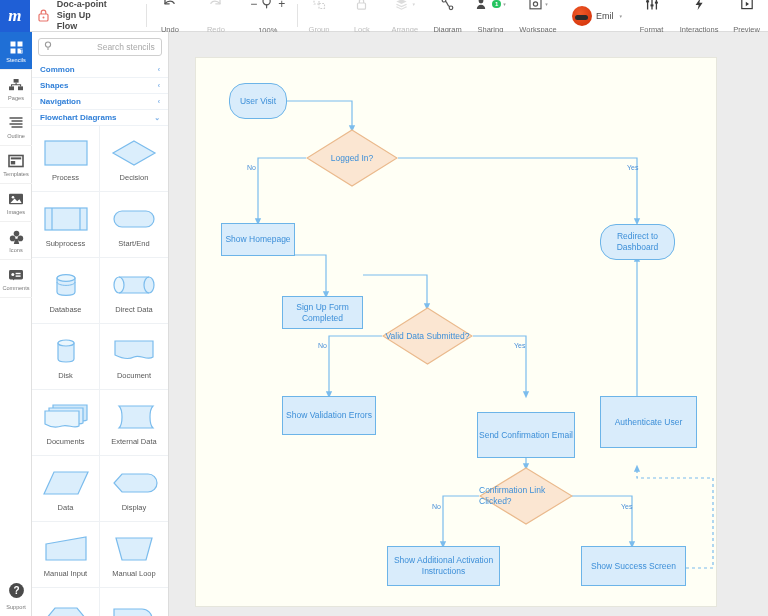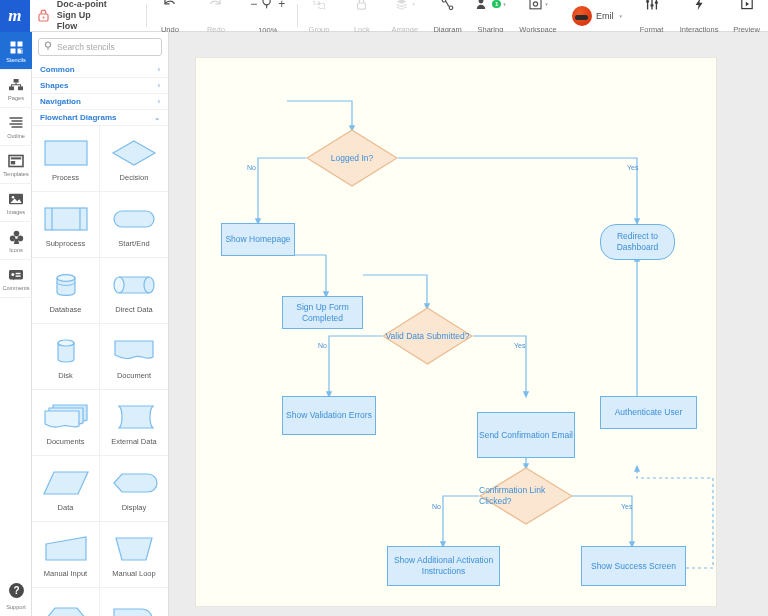--- a/index.html
+++ b/index.html
@@ -90,21 +90,21 @@
     background: #ffffff; border-right: 1px solid #dcdcdc; overflow: hidden;
   }
   .search-wrap { padding: 6px; }
   .search-box {
     display: flex; align-items: center; gap: 4px; height: 18px;
     border: 1px solid #cfcfcf; border-radius: 3px; padding: 0 5px; background: #fff;
   }
   .search-box .s-ico { color: #9a9a9a; font-size: 9px; }
   .search-box input {
     border: 0; outline: 0; font-size: 8.5px; color: #555; width: 100%;
-    font-family: "Liberation Sans", sans-serif; background: transparent;
+    font-family: "Liberation Sans", sans-serif; background: transparent; margin-left: 40px;
   }
   .search-box input::placeholder { color: #a8a8a8; }
 
   .cat {
     display: flex; align-items: center; justify-content: space-between;
     padding: 3px 8px; font-size: 8px; font-weight: bold; color: #2f7fd8;
     border-bottom: 1px solid #eef2f6; cursor: pointer;
   }
   .cat .chev { font-size: 7px; color: #7fb2e8; }
 
@@ -602,20 +602,23 @@
           <path d="M283 438 H247 V487" marker-end="url(#ah)"></path>
 
           <path d="M376 438 H436 V487" marker-end="url(#ah)"></path>
 
           <path d="M441 371 V200" marker-end="url(#ahu)"></path>
 
           <path d="M490 510 H517 V420 H441 V410" stroke-dasharray="3 3" marker-end="url(#ahu)"></path>
         </g>
       </svg>
 
+      <div class="node term" style="left:33px; top:25px; width:58px; height:36px;">
+        <span>User Visit</span>
+      </div>
 
       <div class="diamond-wrap" style="left:110px; top:71px; width:92px; height:58px;">
         <svg class="diamond-bg" viewBox="0 0 92 58">
           <path d="M46 1 91 29 46 57 1 29Z" fill="#fbe6d2" stroke="#eab98c" stroke-width="1.2"></path>
         </svg>
         <div class="diamond-txt">Logged In?</div>
       </div>
 
       <div class="node rect" style="left:25px; top:165px; width:74px; height:33px;">
         <span>Show Homepage</span>
@@ -637,21 +640,21 @@
       </div>
 
       <div class="node rect" style="left:86px; top:338px; width:94px; height:39px;">
         <span>Show Validation Errors</span>
       </div>
 
       <div class="node rect" style="left:281px; top:354px; width:98px; height:46px;">
         <span>Send Confirmation Email</span>
       </div>
 
-      <div class="node rect" style="left:404px; top:338px; width:97px; height:33px;">
+      <div class="node rect" style="left:404px; top:338px; width:97px; height:52px;">
         <span>Authenticate User</span>
       </div>
 
       <div class="diamond-wrap" style="left:283px; top:409px; width:94px; height:58px;">
         <svg class="diamond-bg" viewBox="0 0 94 58">
           <path d="M47 1 93 29 47 57 1 29Z" fill="#fbe6d2" stroke="#eab98c" stroke-width="1.2"></path>
         </svg>
         <div class="diamond-txt">Confirmation Link Clicked?</div>
       </div>
 

